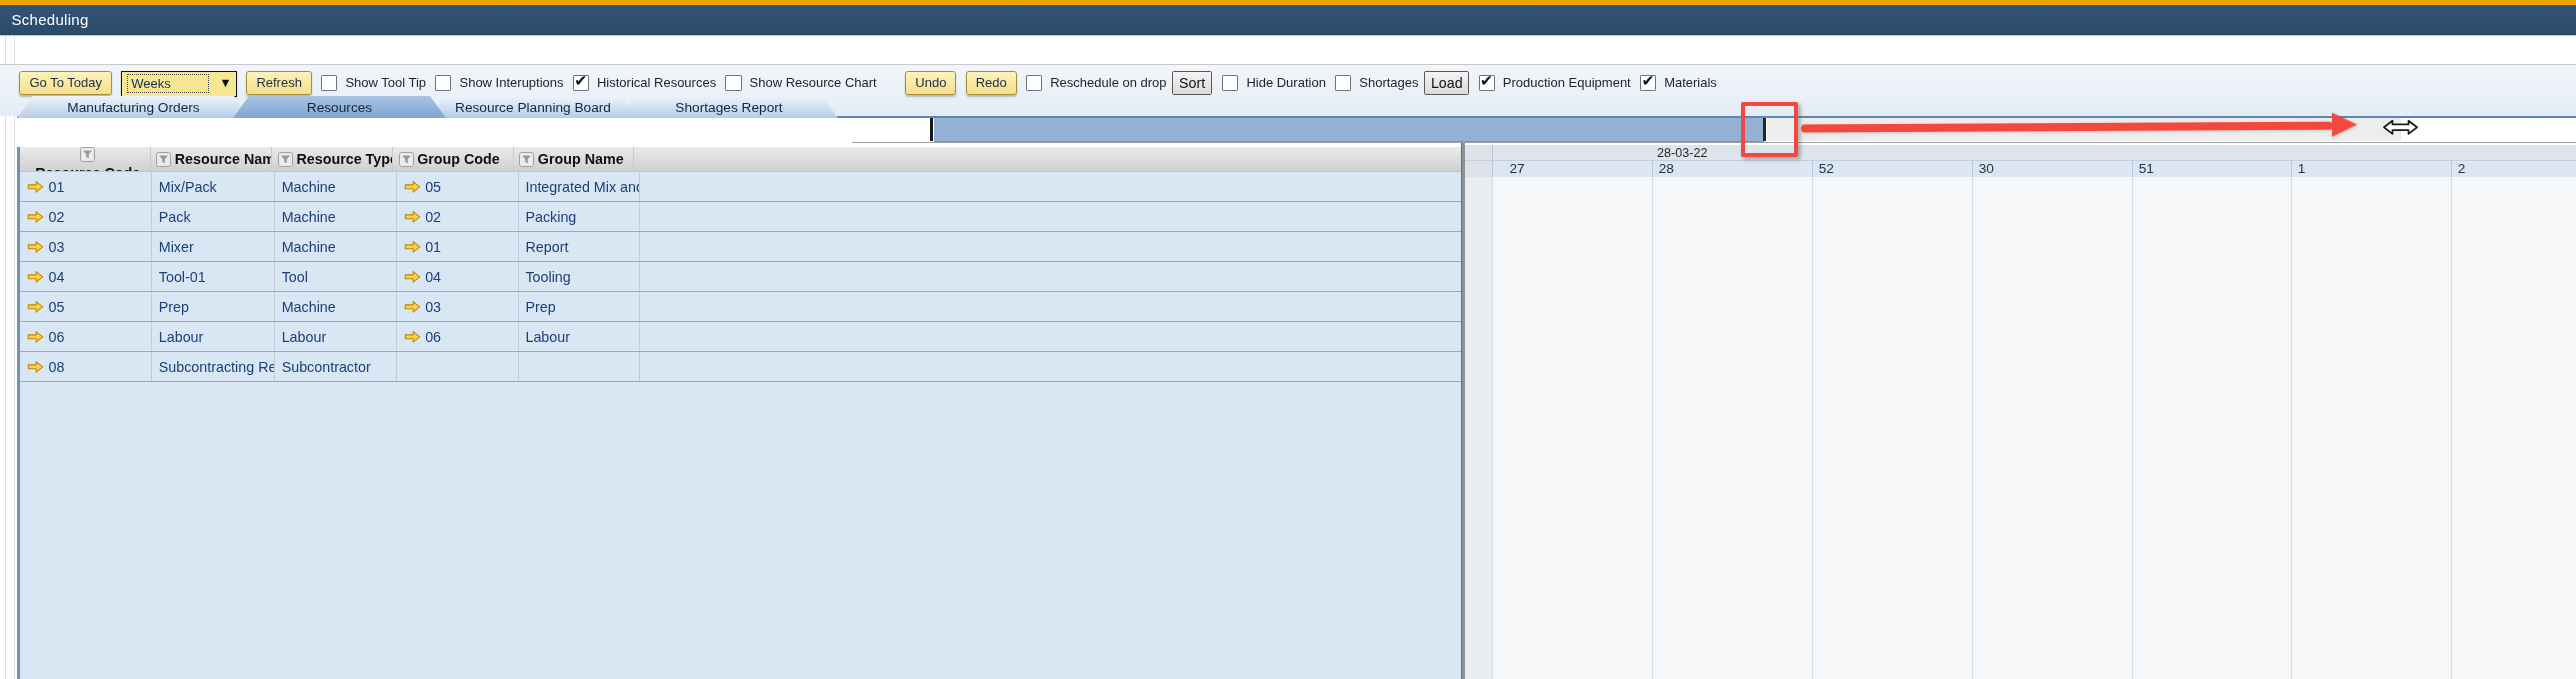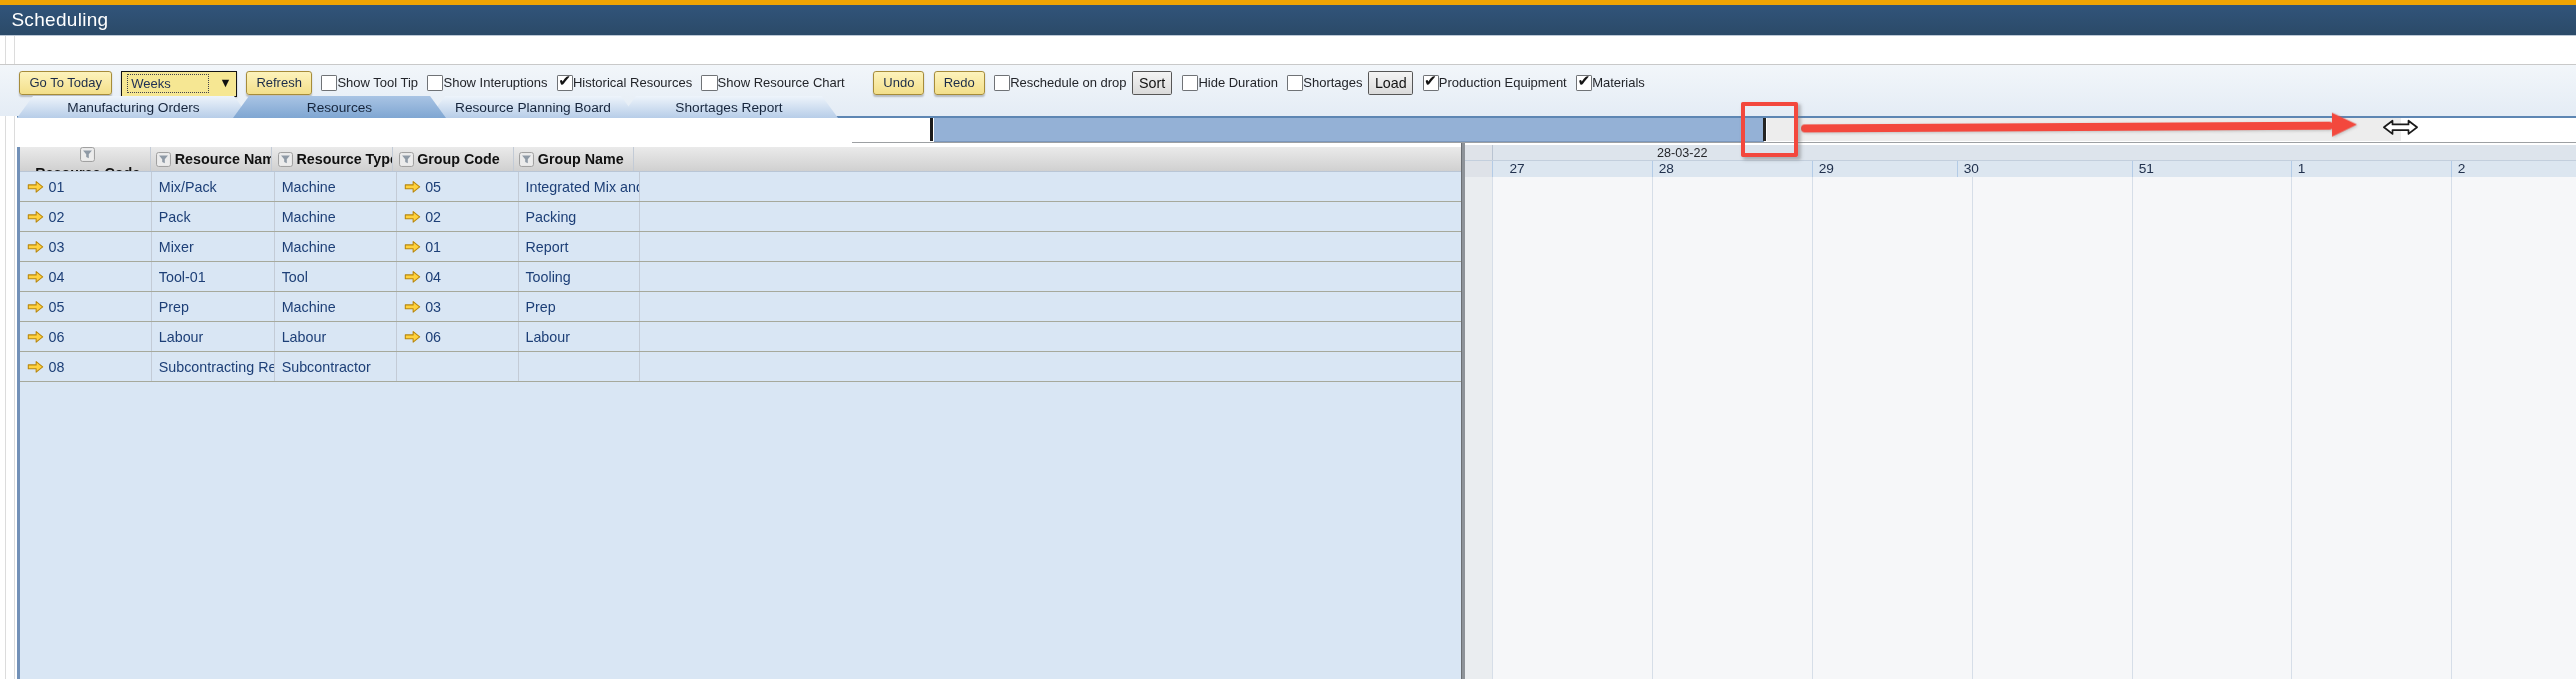--- a/index.html
+++ b/index.html
@@ -5,39 +5,39 @@
   html,body{margin:0;padding:0;background:#ffffff;}
   #screen{position:relative;width:2576px;height:679px;overflow:hidden;
           background:#ffffff;font-family:"Liberation Sans",sans-serif;
           -webkit-font-smoothing:antialiased;}
   
   .top-strip{position:absolute;left:0;top:0;width:100%;height:5.1px;background:#efa302;}
   .title-bar{position:absolute;left:0;top:5.1px;width:100%;height:30px;
              background:linear-gradient(#31547a,#2b4a68);
              border-bottom:1.1px solid #bcc8d6;}
   .title-bar .t{display:block;padding-left:11.4px;line-height:29px;color:#ffffff;
-                font-size:19px;letter-spacing:0.3px;}
+                font-size:15px;letter-spacing:0.3px;}
   .edge-line{position:absolute;top:36px;bottom:0;width:1.1px;background:#dcdcdc;}
   
   .toolbar{position:absolute;left:0;top:64px;width:100%;height:51px;
            background:linear-gradient(#f2f6fa,#e4ecf5);border-top:1.1px solid #c9c9c9;}
   .tb-items{display:flex;align-items:flex-start;gap:9.1px;padding:5.7px 0 0 19.4px;}
   .btn{height:24px;display:flex;align-items:center;padding:0 9.1px;font-size:13px;
        color:#1c2c48;border-radius:2.9px;white-space:nowrap;cursor:default;}
   .btn.yellow{background:linear-gradient(#fdf3bc,#f3df8a);border:1.1px solid #a68c3a;
               box-shadow:0 1.1px 1.7px rgba(0,0,0,.22);}
   .btn.gray{background:linear-gradient(#f4f4f4,#dadada);border:1.1px solid #565656;
             border-radius:1.7px;color:#111;font-size:14.3px;padding:0 5.7px;}
   .select{position:relative;height:24px;width:114px;background:#f6e793;
           border:1.7px solid #141414;display:flex;align-items:center;
           box-shadow:0 1.1px 1.7px rgba(0,0,0,.22);}
   .select .val{margin-left:4.6px;padding:1.1px 3.4px;font-size:13px;color:#203055;
                border:1.1px dotted #44434a;width:73px;white-space:nowrap;overflow:hidden;}
   .select .caret{position:absolute;right:4.6px;top:4px;font-size:12.6px;color:#111;}
-  .cb{display:flex;align-items:center;gap:0;height:24px;white-space:nowrap;}
+  .cb{display:flex;align-items:center;gap:8px;height:24px;white-space:nowrap;}
   .cb .box{position:relative;width:14.3px;height:14.3px;background:#fff;
            border:1.1px solid #6f7276;border-radius:1.1px;flex:0 0 auto;}
   .cb.checked .box::after{content:"\2714";position:absolute;left:0.6px;top:-4px;
            font-size:15.4px;color:#141414;}
   .cb .lbl{font-size:13px;color:#23252a;}
   
   .tabs{position:absolute;left:17px;top:96px;height:22px;display:flex;z-index:6;}
   .tab{position:relative;height:22px;margin-right:-17px;
        clip-path:polygon(16px 0,calc(100% - 16px) 0,100% 100%,0 100%);
        background:linear-gradient(#eef4fb,#b7cde8);
@@ -410,22 +410,22 @@
 
   <div class="tl-head">
     <div class="weekrow">
       <div class="sliver"></div>
       <span class="wk">28-03-22</span>
     </div>
     <div class="dayrow">
       <div class="sliver"></div>
     <div class="daycell" style="left: 27.4px; padding-left: 16px;">27</div>
         <div class="daycell" style="left: 187px;">28</div>
-        <div class="daycell" style="left: 347px;">29</div>
-        <div class="daycell" style="left: 492px;">30</div>
+        <div class="daycell" style="left: 347px;">52</div>
+        <div class="daycell" style="left: 507px;">30</div>
         <div class="daycell" style="left: 667px;">51</div>
         <div class="daycell" style="left: 826px;">1</div>
         <div class="daycell" style="left: 986px;">2</div>
       </div>
   </div>
 
   <div class="tl-body">
     <div class="sliver"></div>
   <div class="bodycol" style="left: 27.4px;"></div>
       <div class="bodycol" style="left: 187px;"></div>

